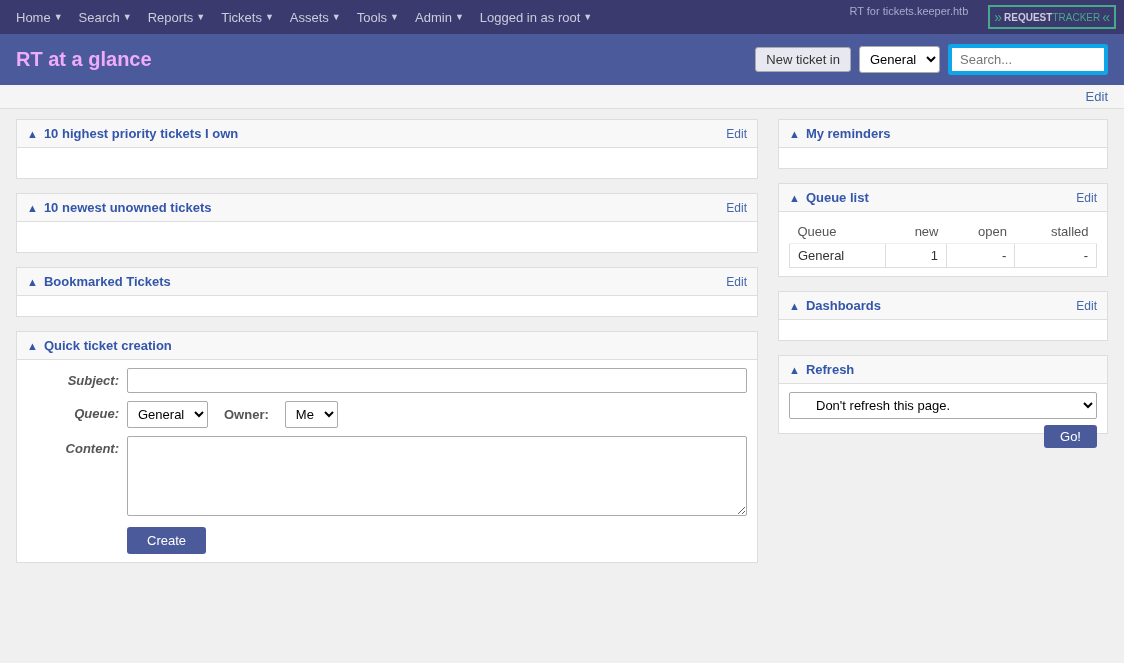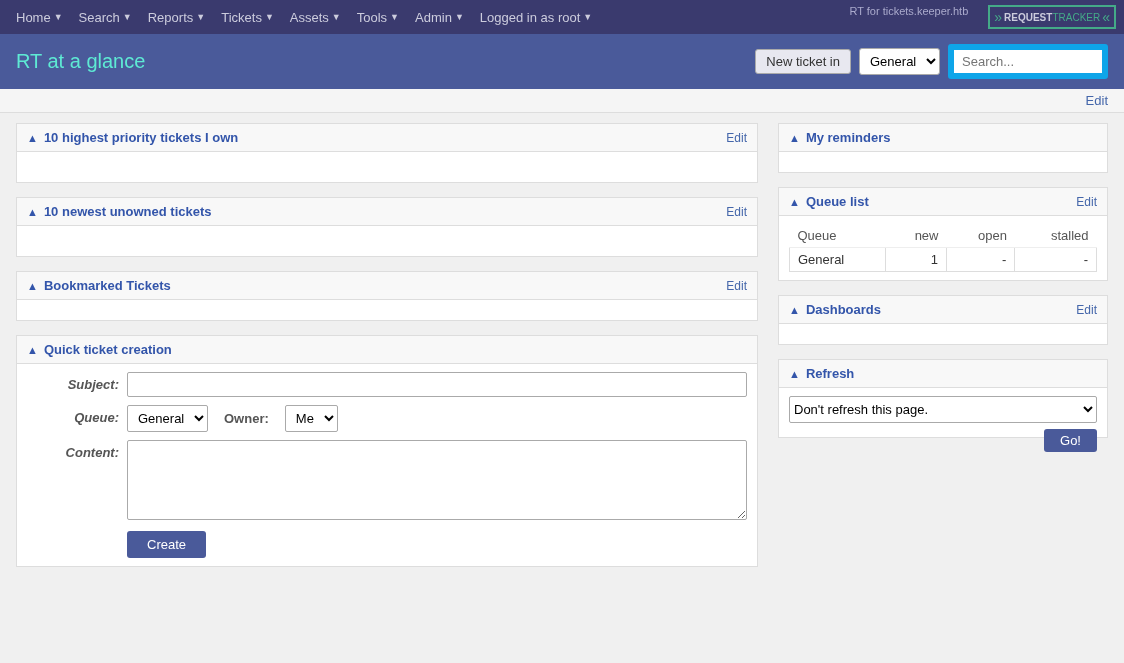--- a/index.html
+++ b/index.html
@@ -49,21 +49,21 @@
     .logo-arrows { color: #4a8; font-size: 14px; }
 
     
     #titlebar {
       background: #4a5a9a;
       padding: 10px 16px;
       display: flex;
       align-items: center;
       justify-content: space-between;
     }
-    #page-title-text { color: #5eead4; font-size: 20px; font-weight: normal; }
+    #page-title-text { color: #f0abfc; font-size: 20px; font-weight: bold; }
     #titlebar-right {
       display: flex;
       align-items: center;
       gap: 8px;
     }
     #new-ticket-btn {
       background: #e8e8f0;
       border: 1px solid #aaa;
       border-radius: 3px;
       padding: 4px 10px;
@@ -73,21 +73,21 @@
     }
     #queue-select {
       padding: 4px 6px;
       border: 1px solid #aaa;
       border-radius: 3px;
       font-size: 13px;
       background: white;
     }
     #search-input {
       padding: 4px 8px;
-      border: 6px solid #0ea5e9;
+      border: 4px solid #0ea5e9;
       border-radius: 3px;
       font-size: 13px;
       width: 160px;
       background: white;
       color: #999;
     }
 
     
     #edit-bar {
       background: #f5f5f5;
@@ -158,21 +158,21 @@
       color: white;
       border: none;
       padding: 6px 20px;
       border-radius: 3px;
       font-size: 13px;
       cursor: pointer;
       margin-left: 100px;
     }
 
     
-    .refresh-select { width: 100%; padding: 4px 0; border: 1px solid #aaa; border-radius: 2px; font-size: 13px; background: white; margin-bottom: 6px; }
+    .refresh-select { width: 100%; padding: 4px 22px; border: 1px solid #aaa; border-radius: 2px; font-size: 13px; background: white; margin-bottom: 6px; }
     .go-btn {
       float: right;
       background: #4a5a9a;
       color: white;
       border: none;
       padding: 4px 16px;
       border-radius: 3px;
       font-size: 13px;
       cursor: pointer;
     }

